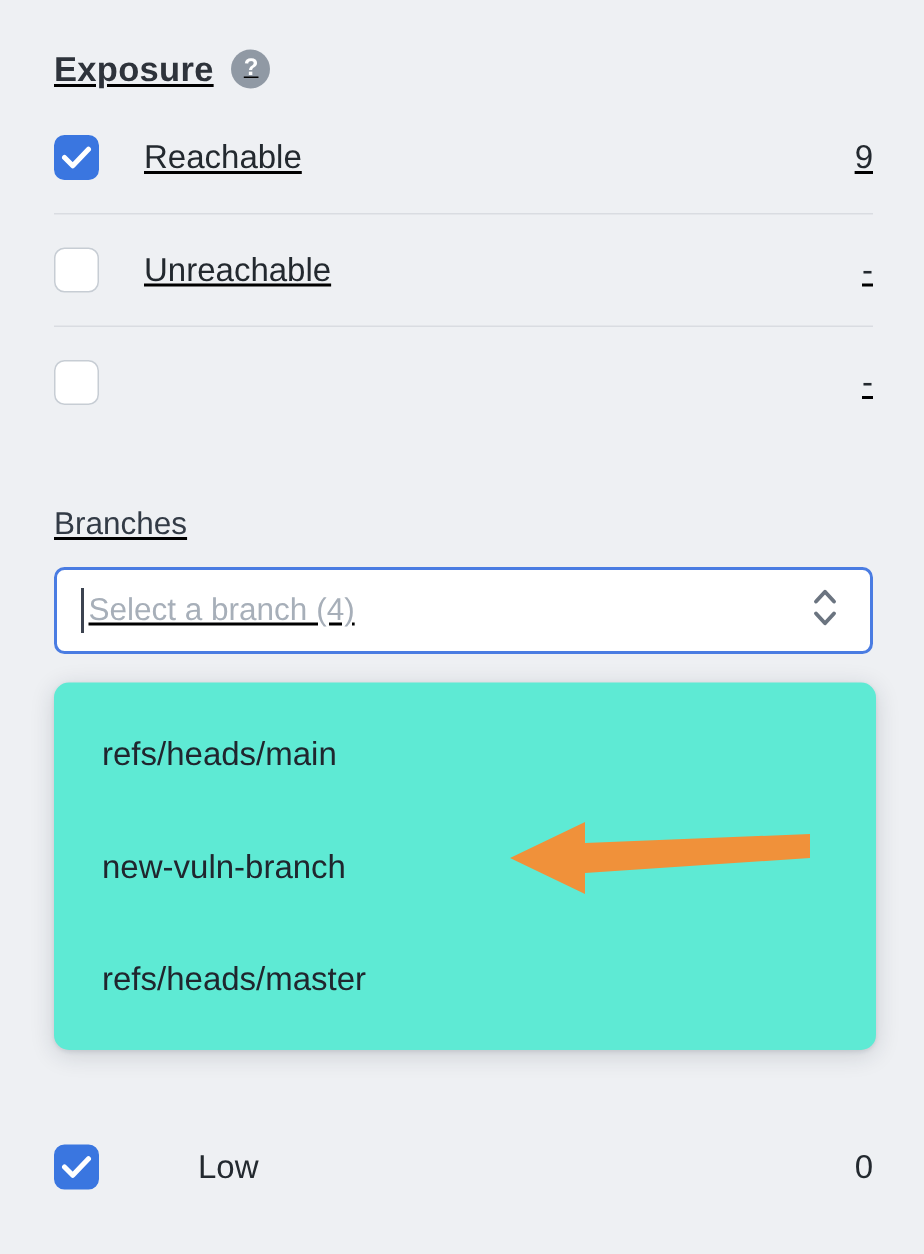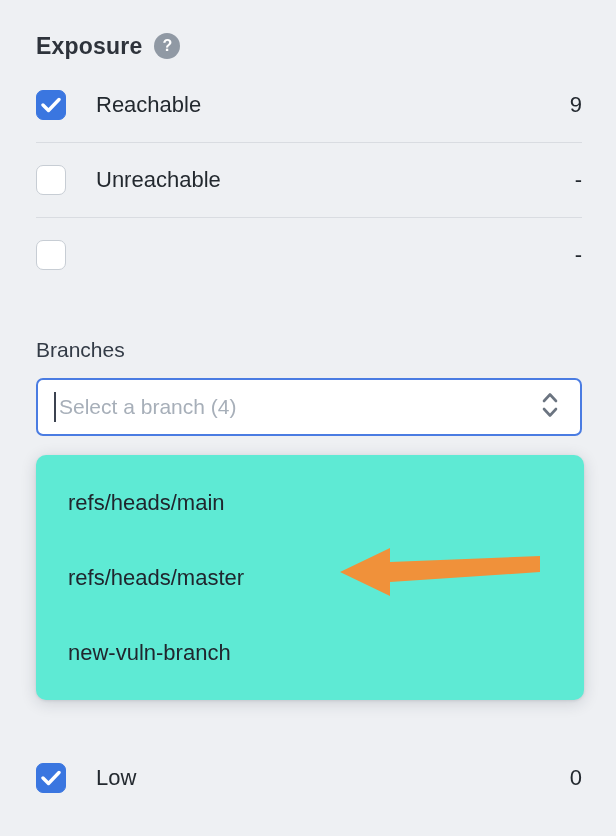--- a/index.html
+++ b/index.html
@@ -3,20 +3,21 @@
 <meta charset="utf-8">
 <style>
   html,body{margin:0;padding:0;}
   body{font-family:"Liberation Sans",sans-serif;}
   .screen{
     position:relative;
     width:616px;height:836px;
     background:#eef0f3;
     overflow:hidden;
     box-sizing:border-box;
+    text-decoration:underline;
   }
   .content{padding:28px 34px 0 36px;}
 
   
   .sec-head{display:flex;align-items:center;gap:12px;height:36px;}
   .sec-title{font-size:23px;font-weight:700;color:#2e333b;letter-spacing:.2px;}
   .help{
     width:26px;height:26px;border-radius:50%;
     background:#9099a4;color:#ffffff;
     font-size:16px;font-weight:700;
@@ -78,20 +79,21 @@
     font-size:22px;color:#20262e;
     cursor:pointer;
   }
 
   
   .low-row{
     position:absolute;
     left:36px;top:741px;width:546px;height:74px;
     display:flex;align-items:center;
     z-index:1;
+    gap:36px;
   }
   .low-row .lbl{margin-left:30px;font-size:22px;color:#23292f;}
   .low-row .cnt{margin-left:auto;font-size:22px;color:#23292f;}
 
   
   .arrow{
     position:absolute;
     left:338px;top:542px;width:205px;height:56px;
     z-index:30;pointer-events:none;
   }
@@ -152,21 +154,21 @@
       <svg width="20" height="16" viewBox="0 0 20 16">
         <polyline points="2,8 7.5,13.5 18,2.5" fill="none" stroke="#ffffff" stroke-width="3.4" stroke-linecap="round" stroke-linejoin="round"></polyline>
       </svg>
     </span>
     <span class="lbl">Low</span>
     <span class="cnt">0</span>
   </div>
 
   <div class="dropdown">
     <div class="option">refs/heads/main</div>
+    <div class="option">new-vuln-branch</div>
     <div class="option">refs/heads/master</div>
-    <div class="option">new-vuln-branch</div>
   </div>
 
   <svg class="arrow" viewBox="0 0 205 56">
     <polygon points="2,30 52,6 52,20 202,14 202,30 52,40 52,54" fill="#f0913a"></polygon>
   </svg>
 
 </div>
 
 </body></html>

